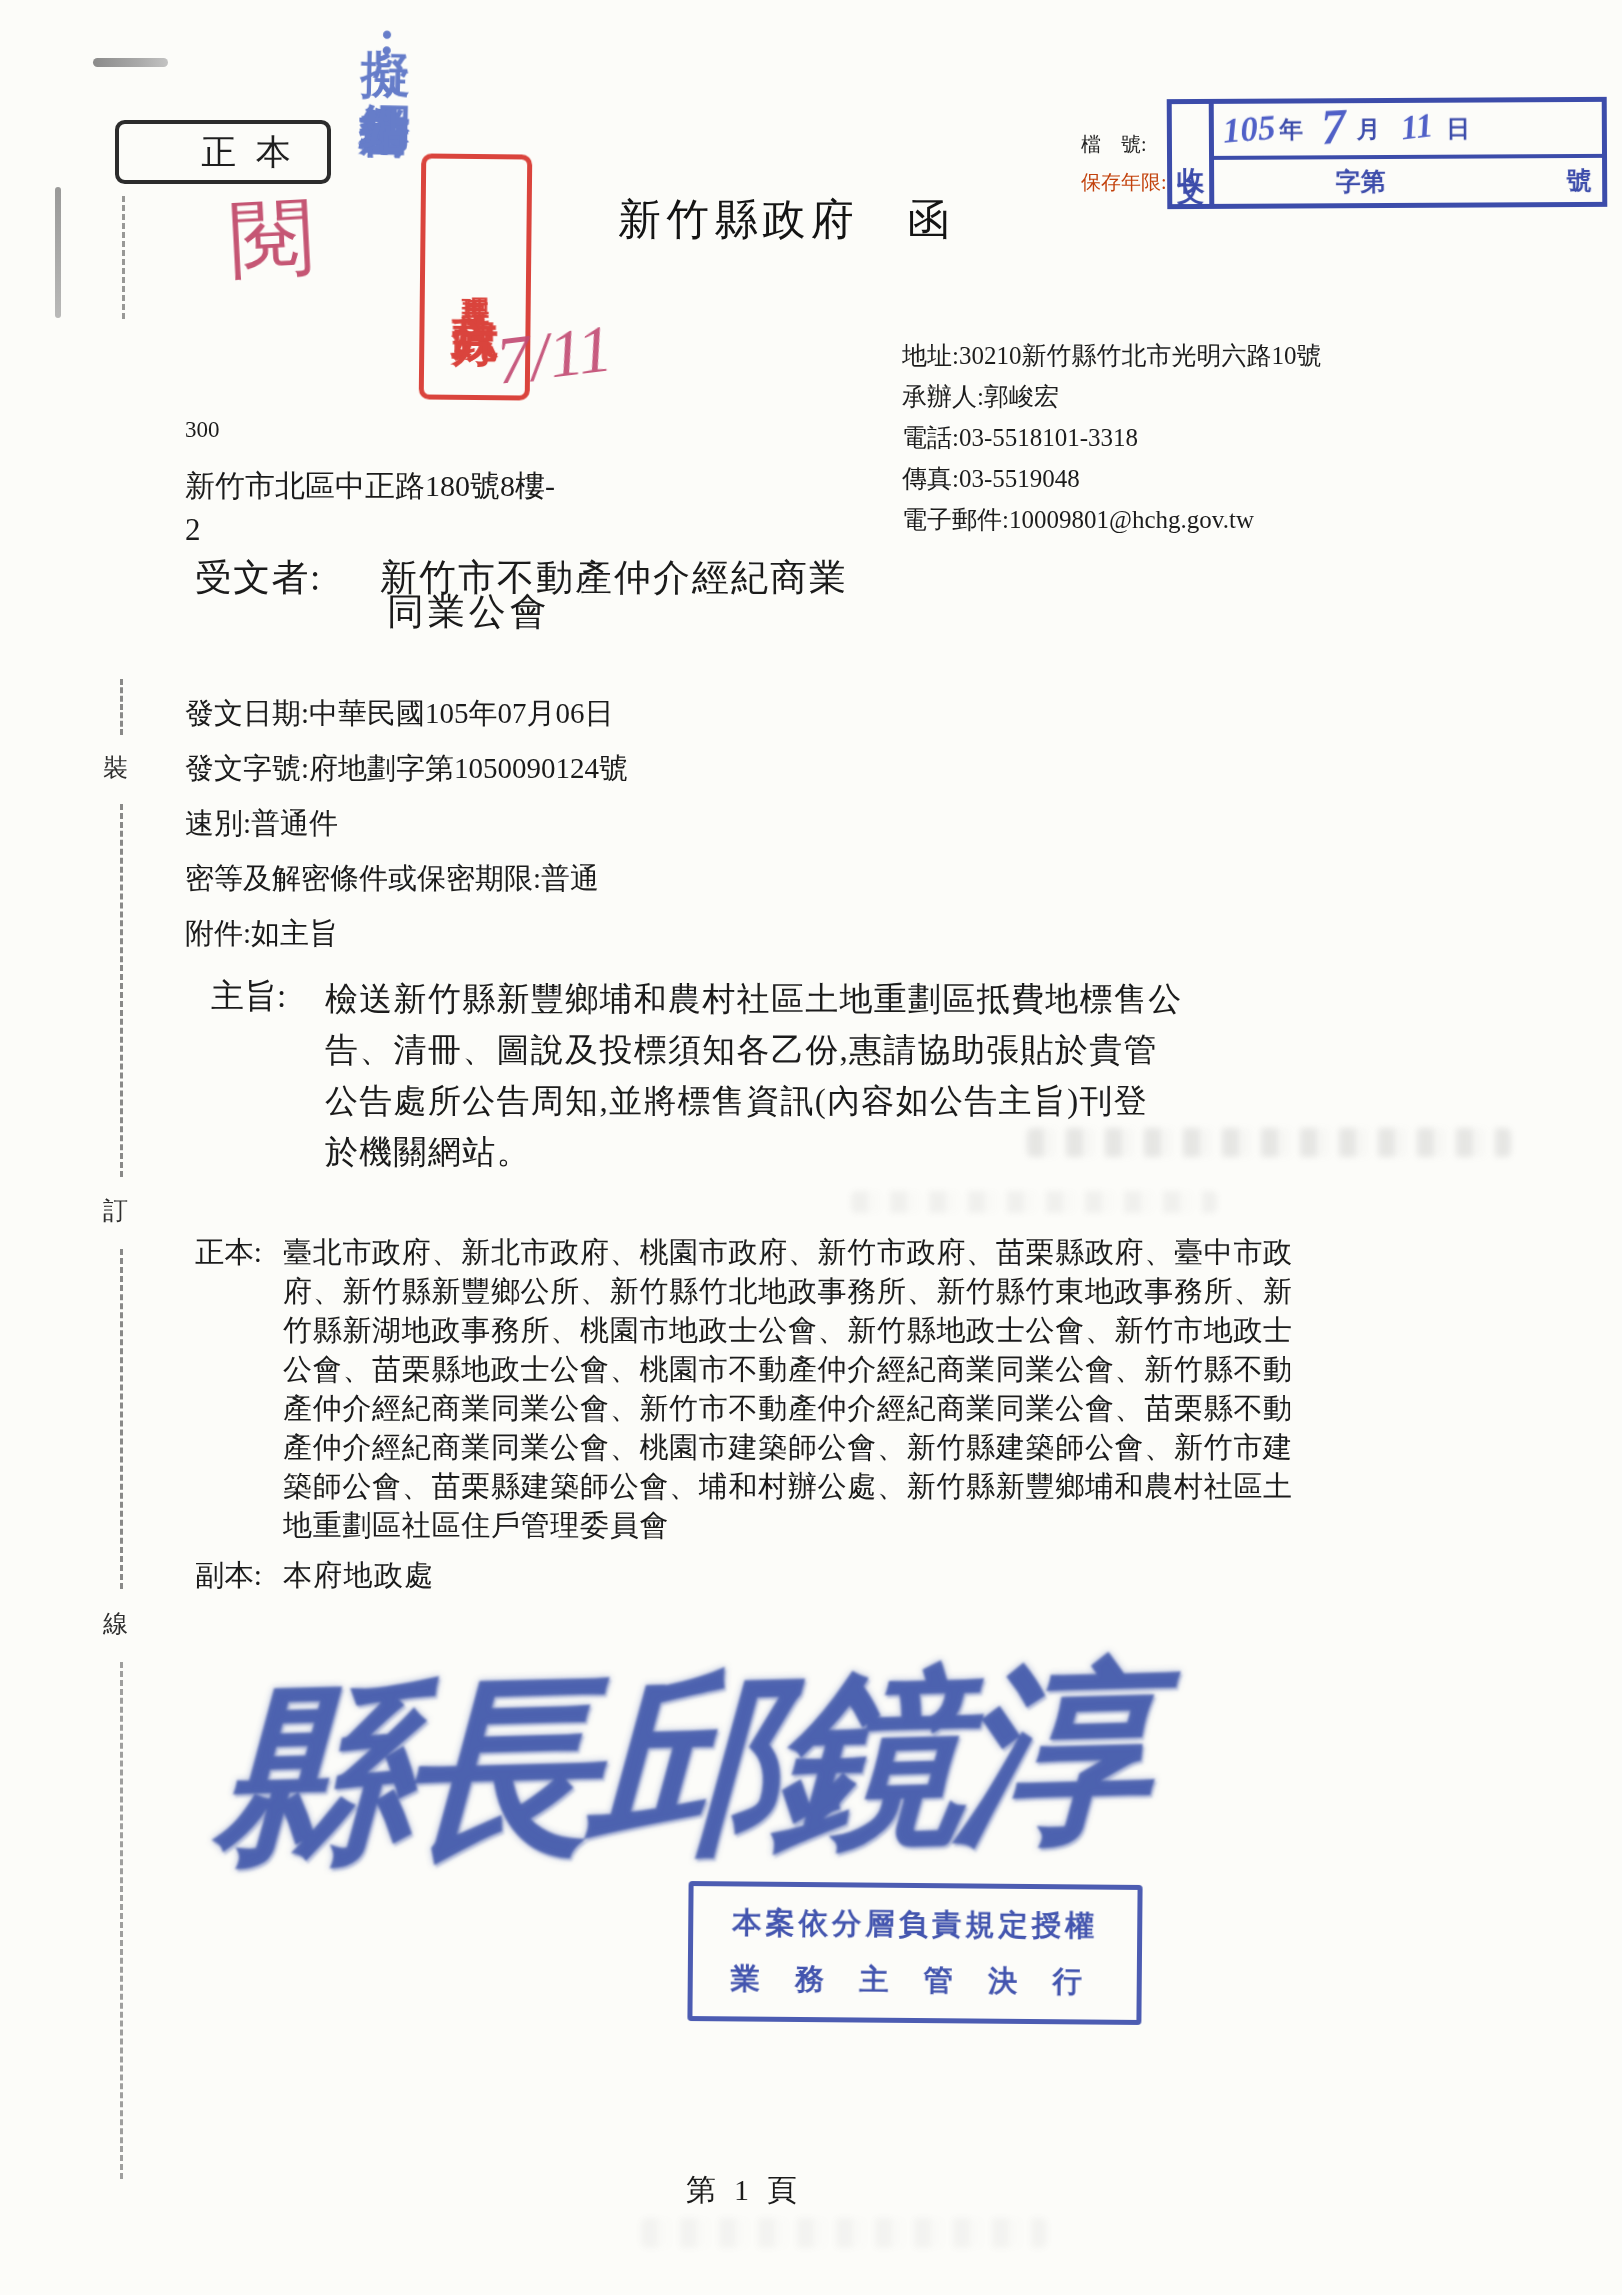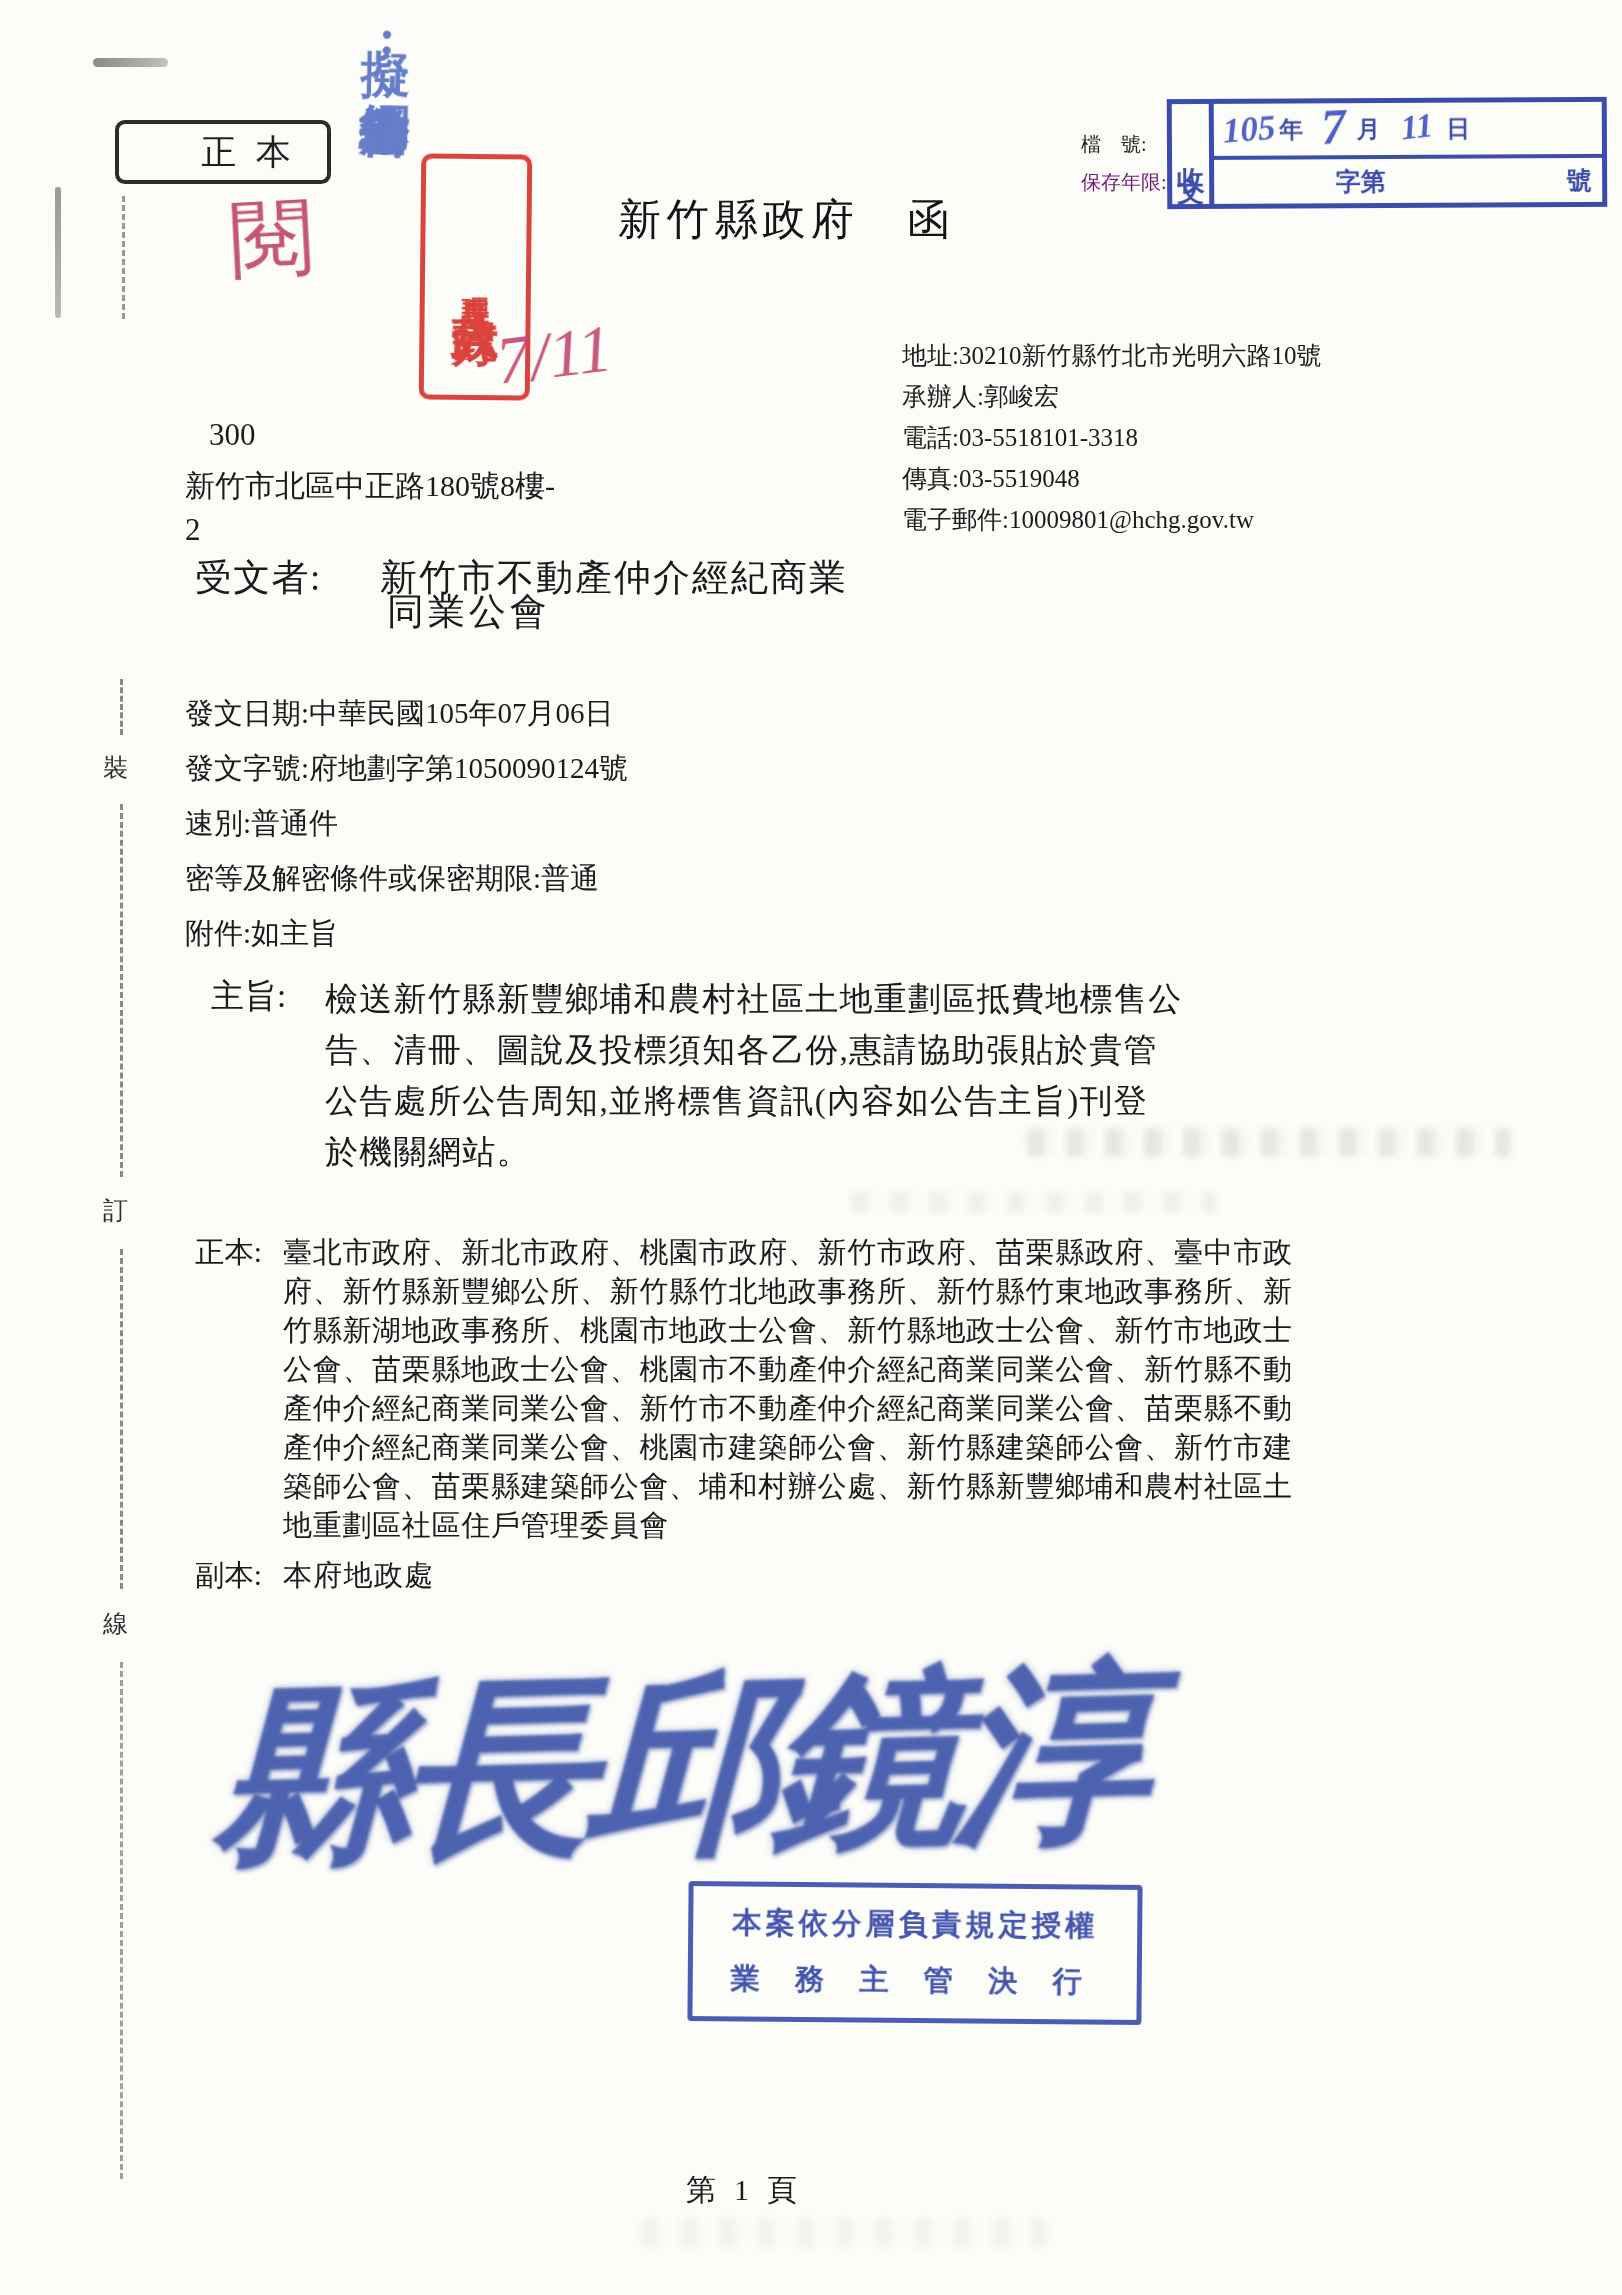--- a/index.html
+++ b/index.html
@@ -37,21 +37,21 @@
     color:#d93b33;display:flex;align-items:center;justify-content:center;
     transform:rotate(.6deg);opacity:.95;filter:blur(0.2px);}
   .chairman-inner{writing-mode:vertical-rl;text-orientation:upright;text-align:center;}
   .chairman-title{font-size:27.5px;line-height:29px;letter-spacing:1.3px;font-weight:700;}
   .chairman-name{font-size:47px;line-height:39px;font-weight:700;}
   .hand-date{left:496px;top:315px;font-size:68px;color:#c24a72;
     font-style:italic;transform:rotate(-7deg);opacity:.9;filter:blur(0.2px);}
   
   .doc-title{left:618px;top:191px;font-size:43px;letter-spacing:5.2px;color:#141414;}
   .file-label{left:1081px;top:131px;font-size:20px;color:#242424;}
-  .retention-label{left:1081px;top:169px;font-size:20px;color:#701a75;}
+  .retention-label{left:1081px;top:169px;font-size:20px;color:#c2410c;}
   .receipt-box{left:1167px;top:98px;width:440px;height:110px;box-sizing:border-box;
     border:5.2px solid #2e3fa5;display:flex;opacity:.93;transform:rotate(-.3deg);
     color:#2e3fa5;filter:blur(0.2px);}
   .receipt-left{width:37px;border-right:5.2px solid #2e3fa5;display:flex;
     align-items:center;justify-content:center;
     writing-mode:vertical-rl;text-orientation:upright;
     font-size:27.5px;font-weight:700;letter-spacing:9.2px;}
   .receipt-right{flex:1;display:flex;flex-direction:column;}
   .receipt-row1{height:52%;border-bottom:4.6px solid #2e3fa5;display:flex;
     align-items:center;padding:0 9.2px;gap:3.9px;}
@@ -59,21 +59,21 @@
   .stamp-print{font-size:23.6px;font-weight:700;}
   .hand-num{font-style:italic;color:#4355c4;font-weight:600;}
   .hn-year{font-size:35px;transform:rotate(-4deg);}
   .hn-month{font-size:50px;transform:rotate(-3deg);margin:0 6.5px 6.5px 14.4px;}
   .hn-day{font-size:34px;transform:rotate(-6deg);margin:0 9.2px 3.9px 17px;}
   .serial-prefix{margin-left:111px;font-size:25px;font-weight:700;}
   .serial-suffix{margin-left:auto;font-size:25px;font-weight:700;}
   
   .contact{left:902px;top:335px;font-size:25px;line-height:41px;color:#1c1c1c;}
   
-  .postal{left:185px;top:417px;font-size:31px;margin-left:24px;}
+  .postal{left:185px;top:417px;font-size:23px;}
   .addr1{left:185px;top:466px;font-size:30px;}
   .addr2{left:185px;top:512px;font-size:31px;}
   .to-label{left:195px;top:553px;font-size:37px;letter-spacing:1.3px;}
   .to-line1{left:380px;top:553px;font-size:37px;letter-spacing:2px;}
   .to-line2{left:387px;top:575px;font-size:37px;letter-spacing:3.9px;margin-top:12px;}
   
   .meta{left:185px;top:686px;font-size:29px;line-height:55px;}
   
   .subject-label{left:195px;top:974px;font-size:33px;margin-left:16px;}
   .subject-lines{left:325px;top:974px;font-size:33px;line-height:51px;letter-spacing:1.3px;}

